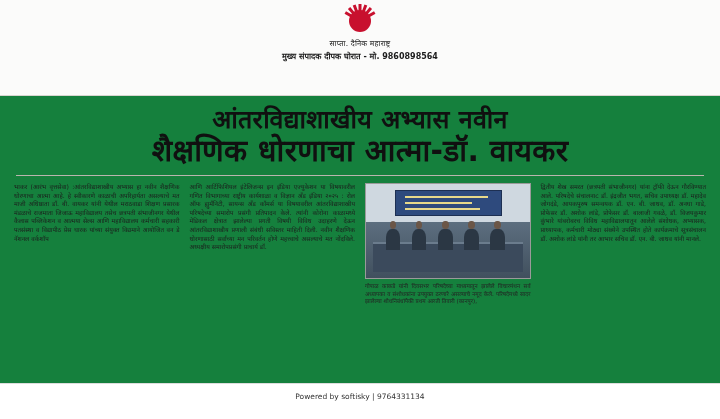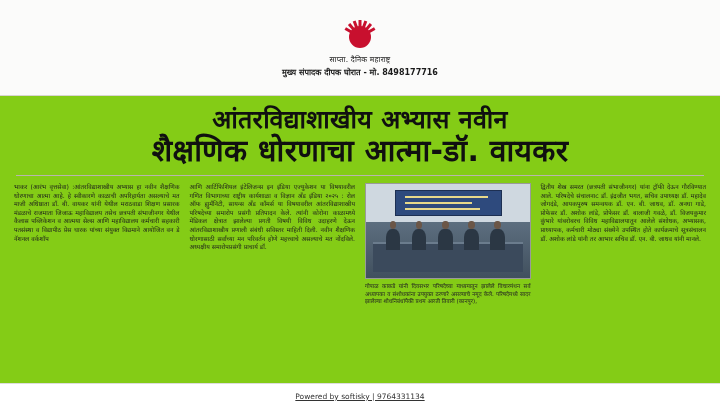--- a/index.html
+++ b/index.html
@@ -21,21 +21,21 @@
     box-sizing: border-box;
   }
 
   
   .masthead {
     position: relative;
     height: 96px;
     background: #fbfbfa;
     border-bottom: 1px solid #d8d5d0;
     text-align: center;
-    padding-top: 20px;
+    padding-top: 4px;
     box-sizing: border-box;
   }
   .logo-mark {
     width: 40px;
     height: 34px;
     margin: 0 auto;
     position: relative;
   }
   .logo-mark .sun {
     position: absolute;
@@ -75,21 +75,21 @@
   .paper-editor {
     font-size: 8px;
     color: #1b1b1b;
     margin-top: 2px;
     font-weight: bold;
   }
 
   
   .article {
     position: relative;
-    background: #84cc16;
+    background: #15803d;
     padding: 8px 14px 4px 14px;
     height: 287px;
     box-sizing: border-box;
   }
   .headline {
     text-align: center;
     color: #101010;
     font-weight: bold;
     font-family: "DejaVu Sans", sans-serif;
   }
@@ -200,41 +200,40 @@
     box-sizing: border-box;
   }
   .footer .line1 {
     font-size: 8.5px;
     color: #111;
   }
   .footer .line2 {
     font-size: 7.5px;
     color: #333;
     margin-top: 3px;
-    text-decoration: underline;
   }
 </style>
 </head>
 <body>
 
 <div class="page">
 
   <div class="masthead">
     <div class="logo-mark">
       <div class="ray" style="transform:translateX(-50%) rotate(-60deg)"></div>
       <div class="ray" style="transform:translateX(-50%) rotate(-40deg)"></div>
       <div class="ray" style="transform:translateX(-50%) rotate(-20deg)"></div>
       <div class="ray" style="transform:translateX(-50%) rotate(0deg)"></div>
       <div class="ray" style="transform:translateX(-50%) rotate(20deg)"></div>
       <div class="ray" style="transform:translateX(-50%) rotate(40deg)"></div>
       <div class="ray" style="transform:translateX(-50%) rotate(60deg)"></div>
       <div class="sun"></div>
     </div>
     <div class="paper-sub">साप्ता. दैनिक महाराष्ट्र</div>
-    <div class="paper-editor">मुख्य संपादक दीपक घोरात - मो. 8498177716</div>
+    <div class="paper-editor">मुख्य संपादक दीपक घोरात - मो. 9860898564</div>
   </div>
 
   <div class="article">
     <div class="headline">
       <div class="l1">आंतरविद्याशाखीय अभ्यास  नवीन</div>
       <div class="l2">शैक्षणिक धोरणाचा आत्मा-डॉ. वायकर</div>
     </div>
     <div class="rule"></div>
 
     <div class="cols">

